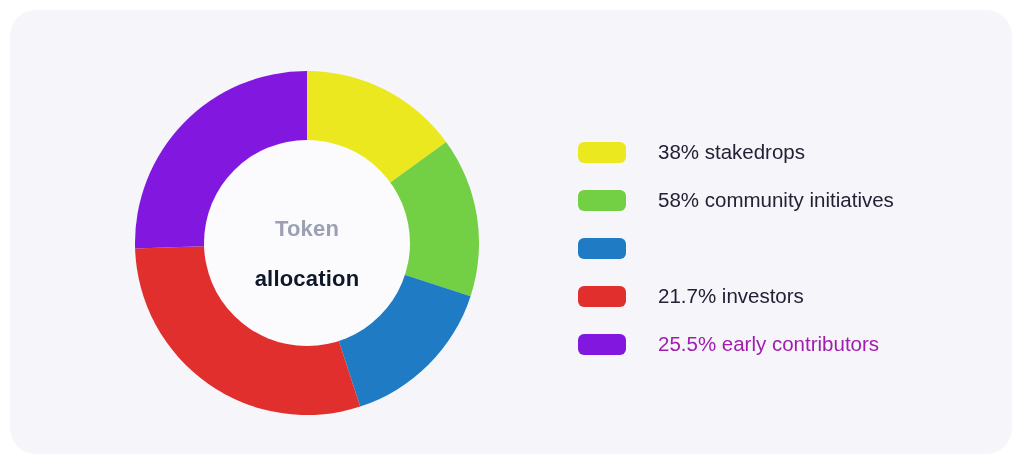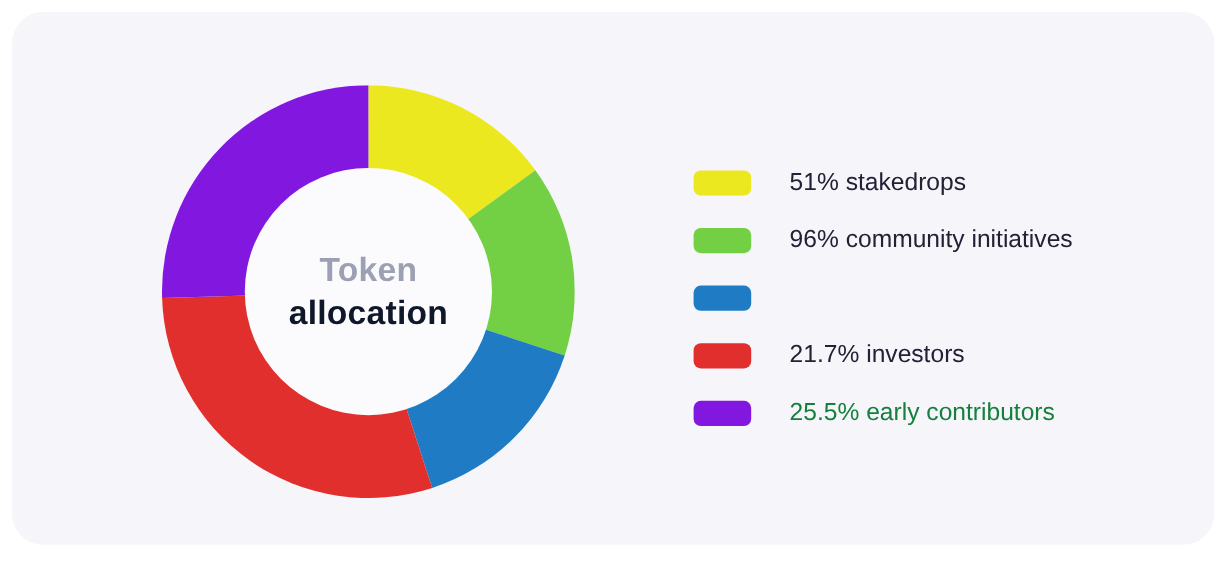--- a/index.html
+++ b/index.html
@@ -49,24 +49,25 @@
     display: flex;
     flex-direction: column;
     align-items: center;
     justify-content: center;
     pointer-events: none;
   }
   .center-label span {
     display: block;
     color: #9ba0b3;
     font-weight: bold;
-    font-size: 28px;
+    font-size: 22px;
     line-height: 1.28;
     letter-spacing: 0.2px;
     text-align: center;
+    margin-top: 22px;
   }
   .legend {
     position: absolute;
     left: 568px;
     top: 118px;
     width: 400px;
   }
   .legend-item {
     display: flex;
     align-items: center;
@@ -105,33 +106,33 @@
       </svg>
       <div class="center-label">
         <span style="color: rgb(155, 160, 179);">Token</span>
         <span style="color: #0f172a;">allocation</span>
       </div>
     </div>
 
     <div class="legend">
       <div class="legend-item">
         <span class="legend-swatch" style="background: rgb(236, 232, 31);"></span>
-        <span class="legend-label" style="color: rgb(35, 33, 53);">51% stakedrops</span>
+        <span class="legend-label" style="color: rgb(35, 33, 53);">38% stakedrops</span>
       </div>
       <div class="legend-item">
         <span class="legend-swatch" style="background: rgb(115, 207, 67);"></span>
-        <span class="legend-label" style="color: rgb(35, 33, 53);">96% community initiatives</span>
+        <span class="legend-label" style="color: rgb(35, 33, 53);">58% community initiatives</span>
       </div>
       <div class="legend-item">
         <span class="legend-swatch" style="background: rgb(31, 124, 196);"></span>
       </div>
       <div class="legend-item">
         <span class="legend-swatch" style="background: rgb(224, 47, 44);"></span>
         <span class="legend-label" style="color: rgb(35, 33, 53);">21.7% investors</span>
       </div>
       <div class="legend-item">
         <span class="legend-swatch" style="background: rgb(130, 24, 224);"></span>
-        <span class="legend-label" style="color: #15803d;">25.5% early contributors</span>
+        <span class="legend-label" style="color: #a21caf;">25.5% early contributors</span>
       </div>
     </div>
 
   </div>
 </div>
 
 </body></html>

